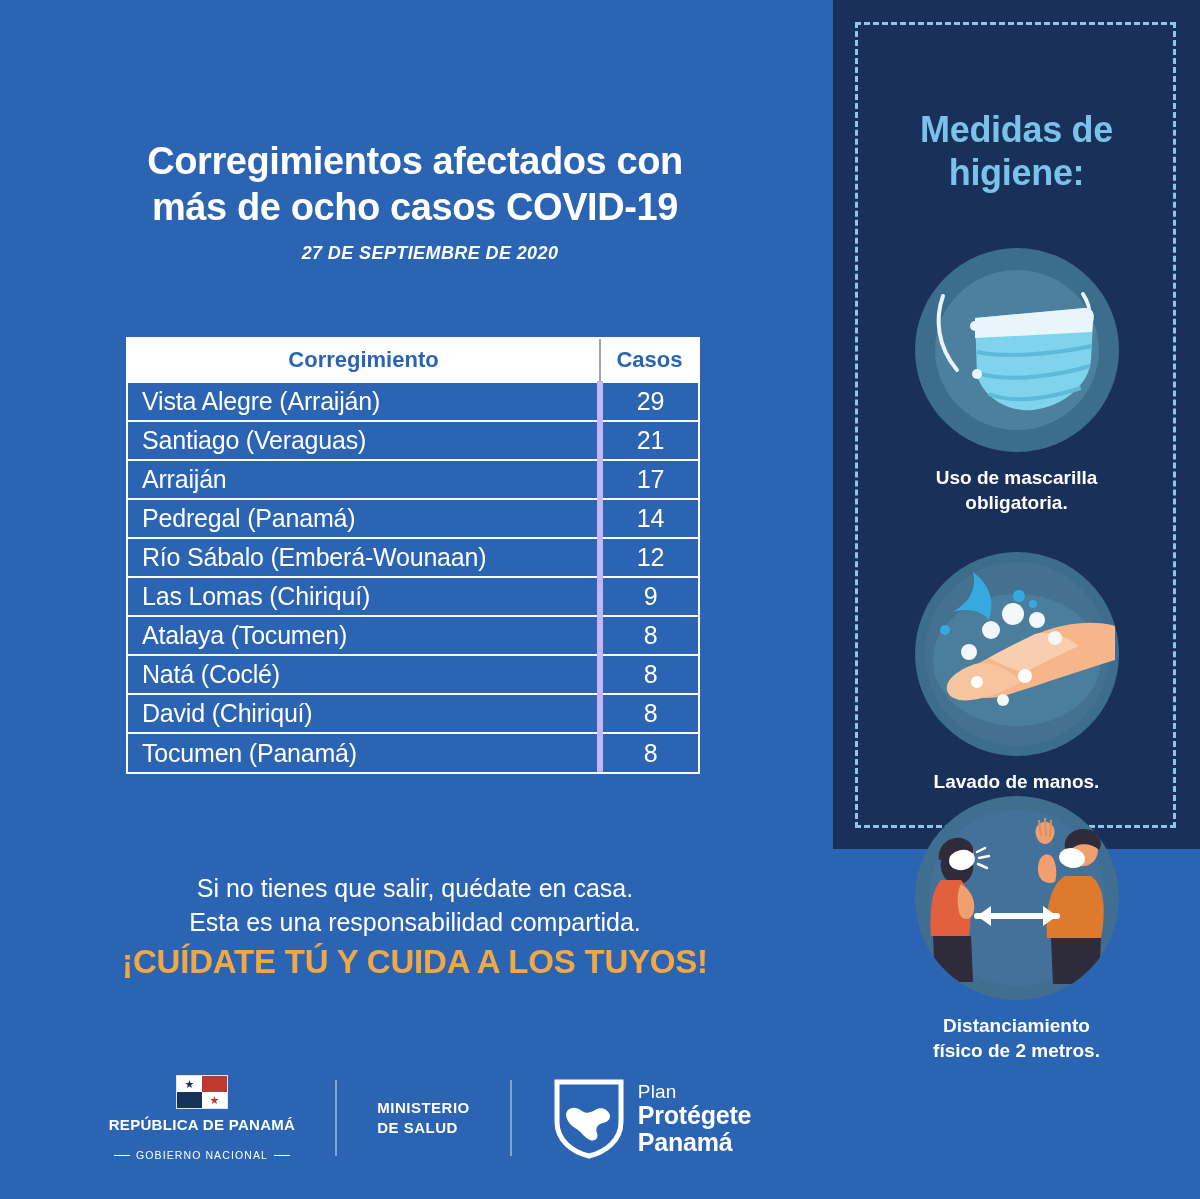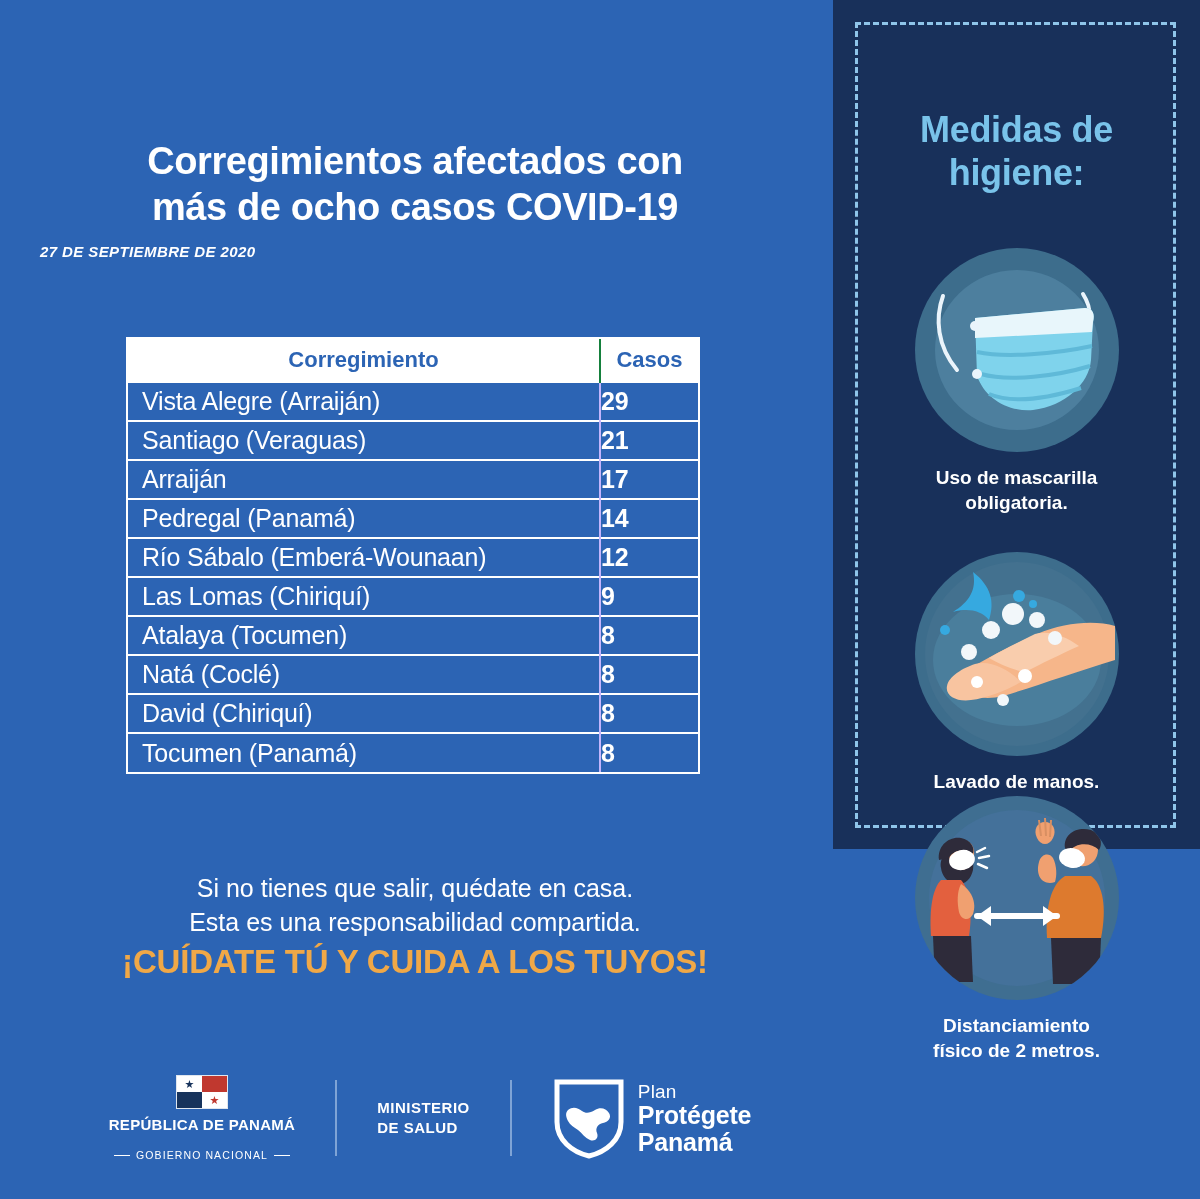--- a/index.html
+++ b/index.html
@@ -16,49 +16,49 @@
 
   .title {
     position: absolute; left: 40px; top: 138px; width: 750px;
     text-align: center; color: #ffffff;
     font-size: 38px; font-weight: bold; line-height: 1.22;
     letter-spacing: -0.4px;
   }
   .title .line { display: block; }
 
   .subtitle {
-    position: absolute; left: 40px; top: 243px; width: 750px;
-    color: #ffffff;
-    font-size: 15px; font-weight: bold; font-style: italic;
+    position: absolute; left: 55px; top: 243px; width: 750px;
+    text-align: center; color: #ffffff;
+    font-size: 18px; font-weight: bold; font-style: italic;
     letter-spacing: 0.4px;
   }
 
   
   .table-wrap {
     position: absolute; left: 126px; top: 337px; width: 574px;
     border: 2px solid #ffffff; background: #2c64b4;
   }
   .tbl { width: 100%; border-collapse: collapse; table-layout: fixed; }
   .tbl th, .tbl td { padding: 0; }
   .tbl thead tr { background: #ffffff; }
   .tbl thead th {
     color: #2c64b4; font-size: 22px; font-weight: bold;
     height: 43px; vertical-align: middle;
   }
   .th-name { text-align: center; }
-  .th-cases { text-align: center; width: 98px; border-left: 2px solid #15803d; }
+  .th-cases { text-align: center; width: 98px; border-left: 2px solid #a3a3a3; }
   .tbl tbody tr { border-top: 2px solid #ffffff; }
   .tbl tbody td {
     color: #ffffff; font-size: 25px; height: 39px;
     vertical-align: middle; letter-spacing: -0.2px;
   }
   .td-name { text-align: left; padding-left: 14px !important; }
   .td-cases {
-    width: 98px; border-left: 2px solid #c4b5fd;
-    font-weight: bold;
+    text-align: center; width: 98px; border-left: 6px solid #c4b5fd;
+    font-weight: normal;
   }
 
   
   .message {
     position: absolute; left: 40px; top: 872px; width: 750px;
     text-align: center; color: #ffffff;
     font-size: 25px; line-height: 1.35;
   }
   .message .l { display: block; }
   .slogan {

